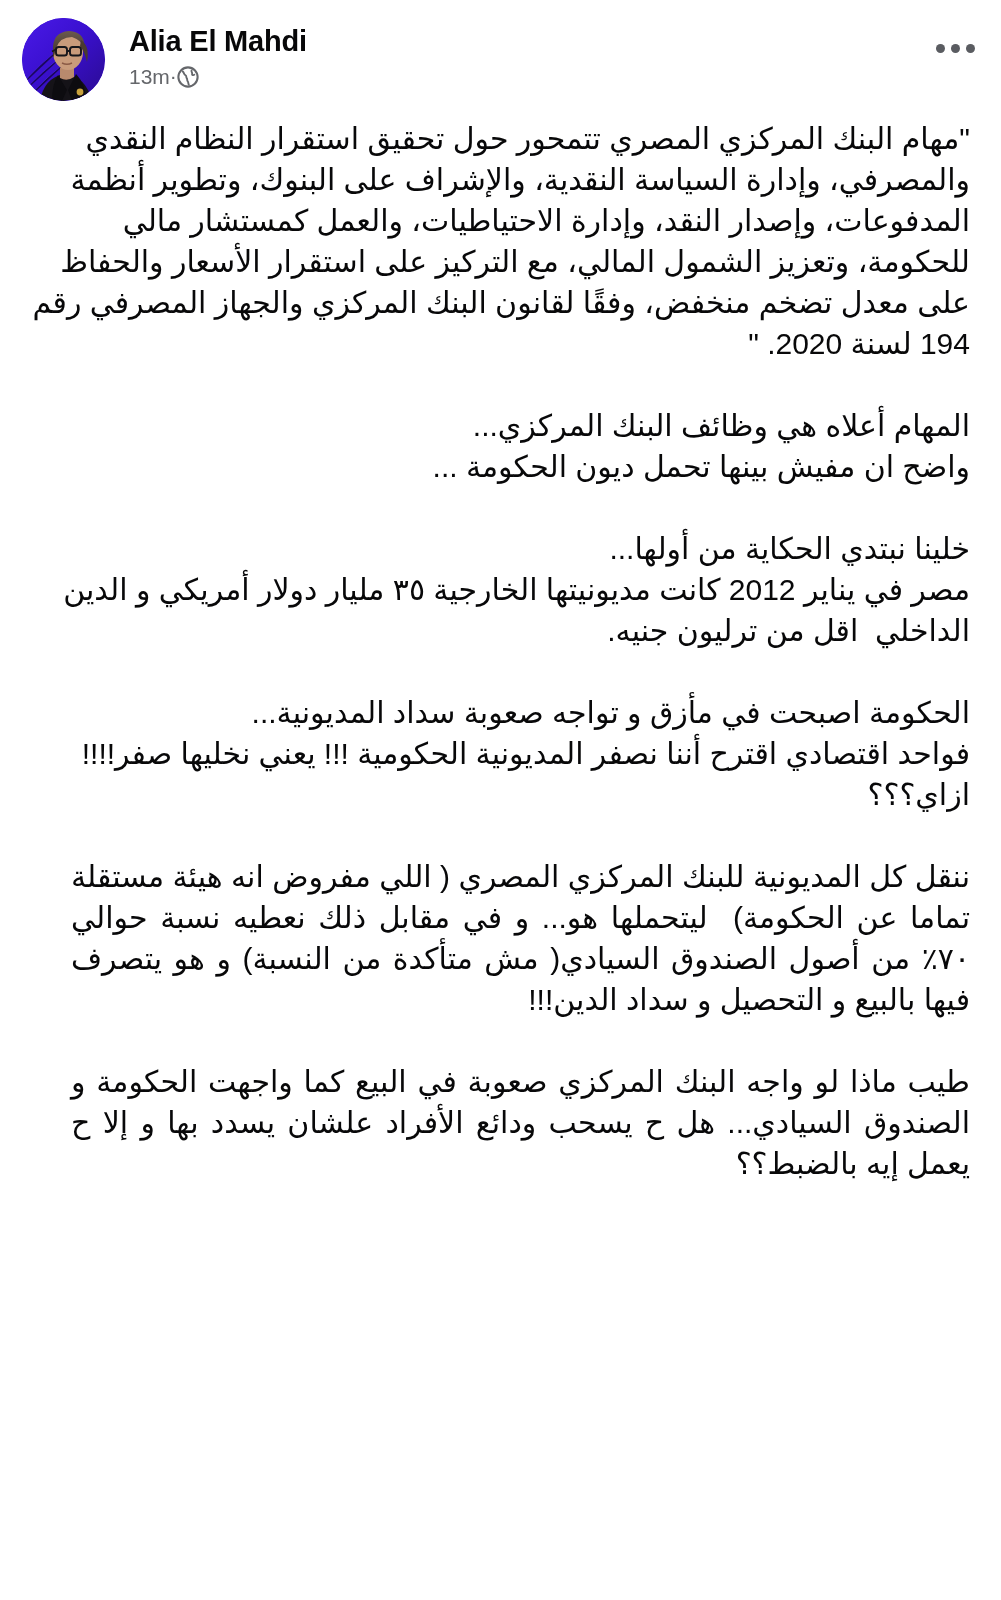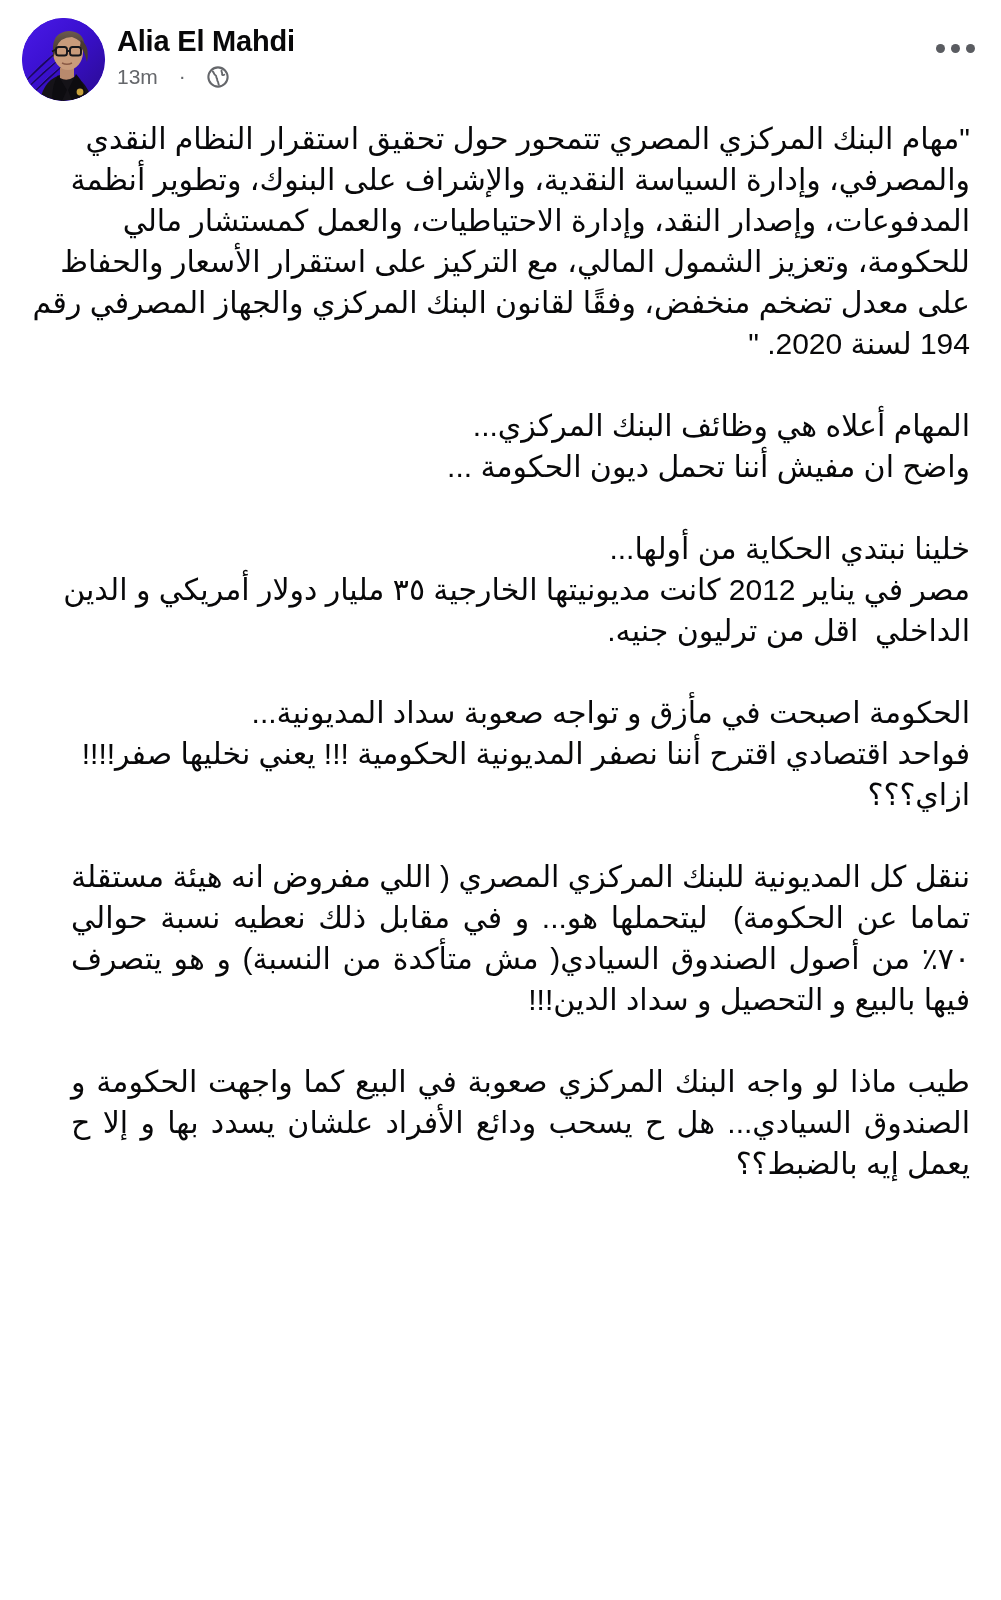--- a/index.html
+++ b/index.html
@@ -38,42 +38,42 @@
     border-radius: 50%;
     flex: 0 0 83px;
     overflow: hidden;
     position: relative;
     background: #3b12d4;
   }
 
   .avatar svg { display: block; width: 100%; height: 100%; }
 
   .header-text {
-    margin-left: 12px;
+    margin-left: 24px;
     padding-top: 6px;
     display: flex;
     flex-direction: column;
     flex: 1 1 auto;
     min-width: 0;
   }
 
   .author-name {
     font-size: 29px;
     font-weight: bold;
     line-height: 1.18;
     letter-spacing: -0.2px;
     color: #080809;
     white-space: nowrap;
   }
 
   .meta-row {
     display: flex;
     align-items: center;
     margin-top: 6px;
-    gap: 21px;
+    gap: 0;
   }
 
   .timestamp {
     font-size: 21px;
     color: #65676b;
     line-height: 1.2;
   }
 
   .meta-dot {
     font-size: 21px;
@@ -208,21 +208,21 @@
     <div class="menu-button">
       <span class="menu-dot"></span>
       <span class="menu-dot"></span>
       <span class="menu-dot"></span>
     </div>
   </div>
 
   <div class="post-body">
     <div class="para">"مهام البنك المركزي المصري تتمحور حول تحقيق استقرار النظام النقدي والمصرفي، وإدارة السياسة النقدية، والإشراف على البنوك، وتطوير أنظمة المدفوعات، وإصدار النقد، وإدارة الاحتياطيات، والعمل كمستشار مالي للحكومة، وتعزيز الشمول المالي، مع التركيز على استقرار الأسعار والحفاظ على معدل تضخم منخفض، وفقًا لقانون البنك المركزي والجهاز المصرفي رقم 194 لسنة 2020. "</div>
     <div class="para spacer-before">المهام أعلاه هي وظائف البنك المركزي...
-واضح ان مفيش أننا تحمل ديون الحكومة ...</div>
+واضح ان مفيش بينها تحمل ديون الحكومة ...</div>
     <div class="para spacer-before">خلينا نبتدي الحكاية من أولها...
 مصر في يناير 2012 كانت مديونيتها الخارجية ٣٥ مليار دولار أمريكي و الدين الداخلي  اقل من ترليون جنيه.</div>
     <div class="para spacer-before">الحكومة اصبحت في مأزق و تواجه صعوبة سداد المديونية...
 فواحد اقتصادي اقترح أننا نصفر المديونية الحكومية !!! يعني نخليها صفر!!!!
 ازاي؟؟؟</div>
     <div class="para justified spacer-before">ننقل كل المديونية للبنك المركزي المصري ( اللي مفروض انه هيئة مستقلة تماما عن الحكومة)  ليتحملها هو... و في مقابل ذلك نعطيه نسبة حوالي ٧٠٪ من أصول الصندوق السيادي( مش متأكدة من النسبة) و هو يتصرف فيها بالبيع و التحصيل و سداد الدين!!!</div>
     <div class="para justified spacer-before">طيب ماذا لو واجه البنك المركزي صعوبة في البيع كما واجهت الحكومة و الصندوق السيادي... هل ح يسحب ودائع الأفراد علشان يسدد بها و إلا ح يعمل إيه بالضبط؟؟</div>
   </div>
 
 </div>

